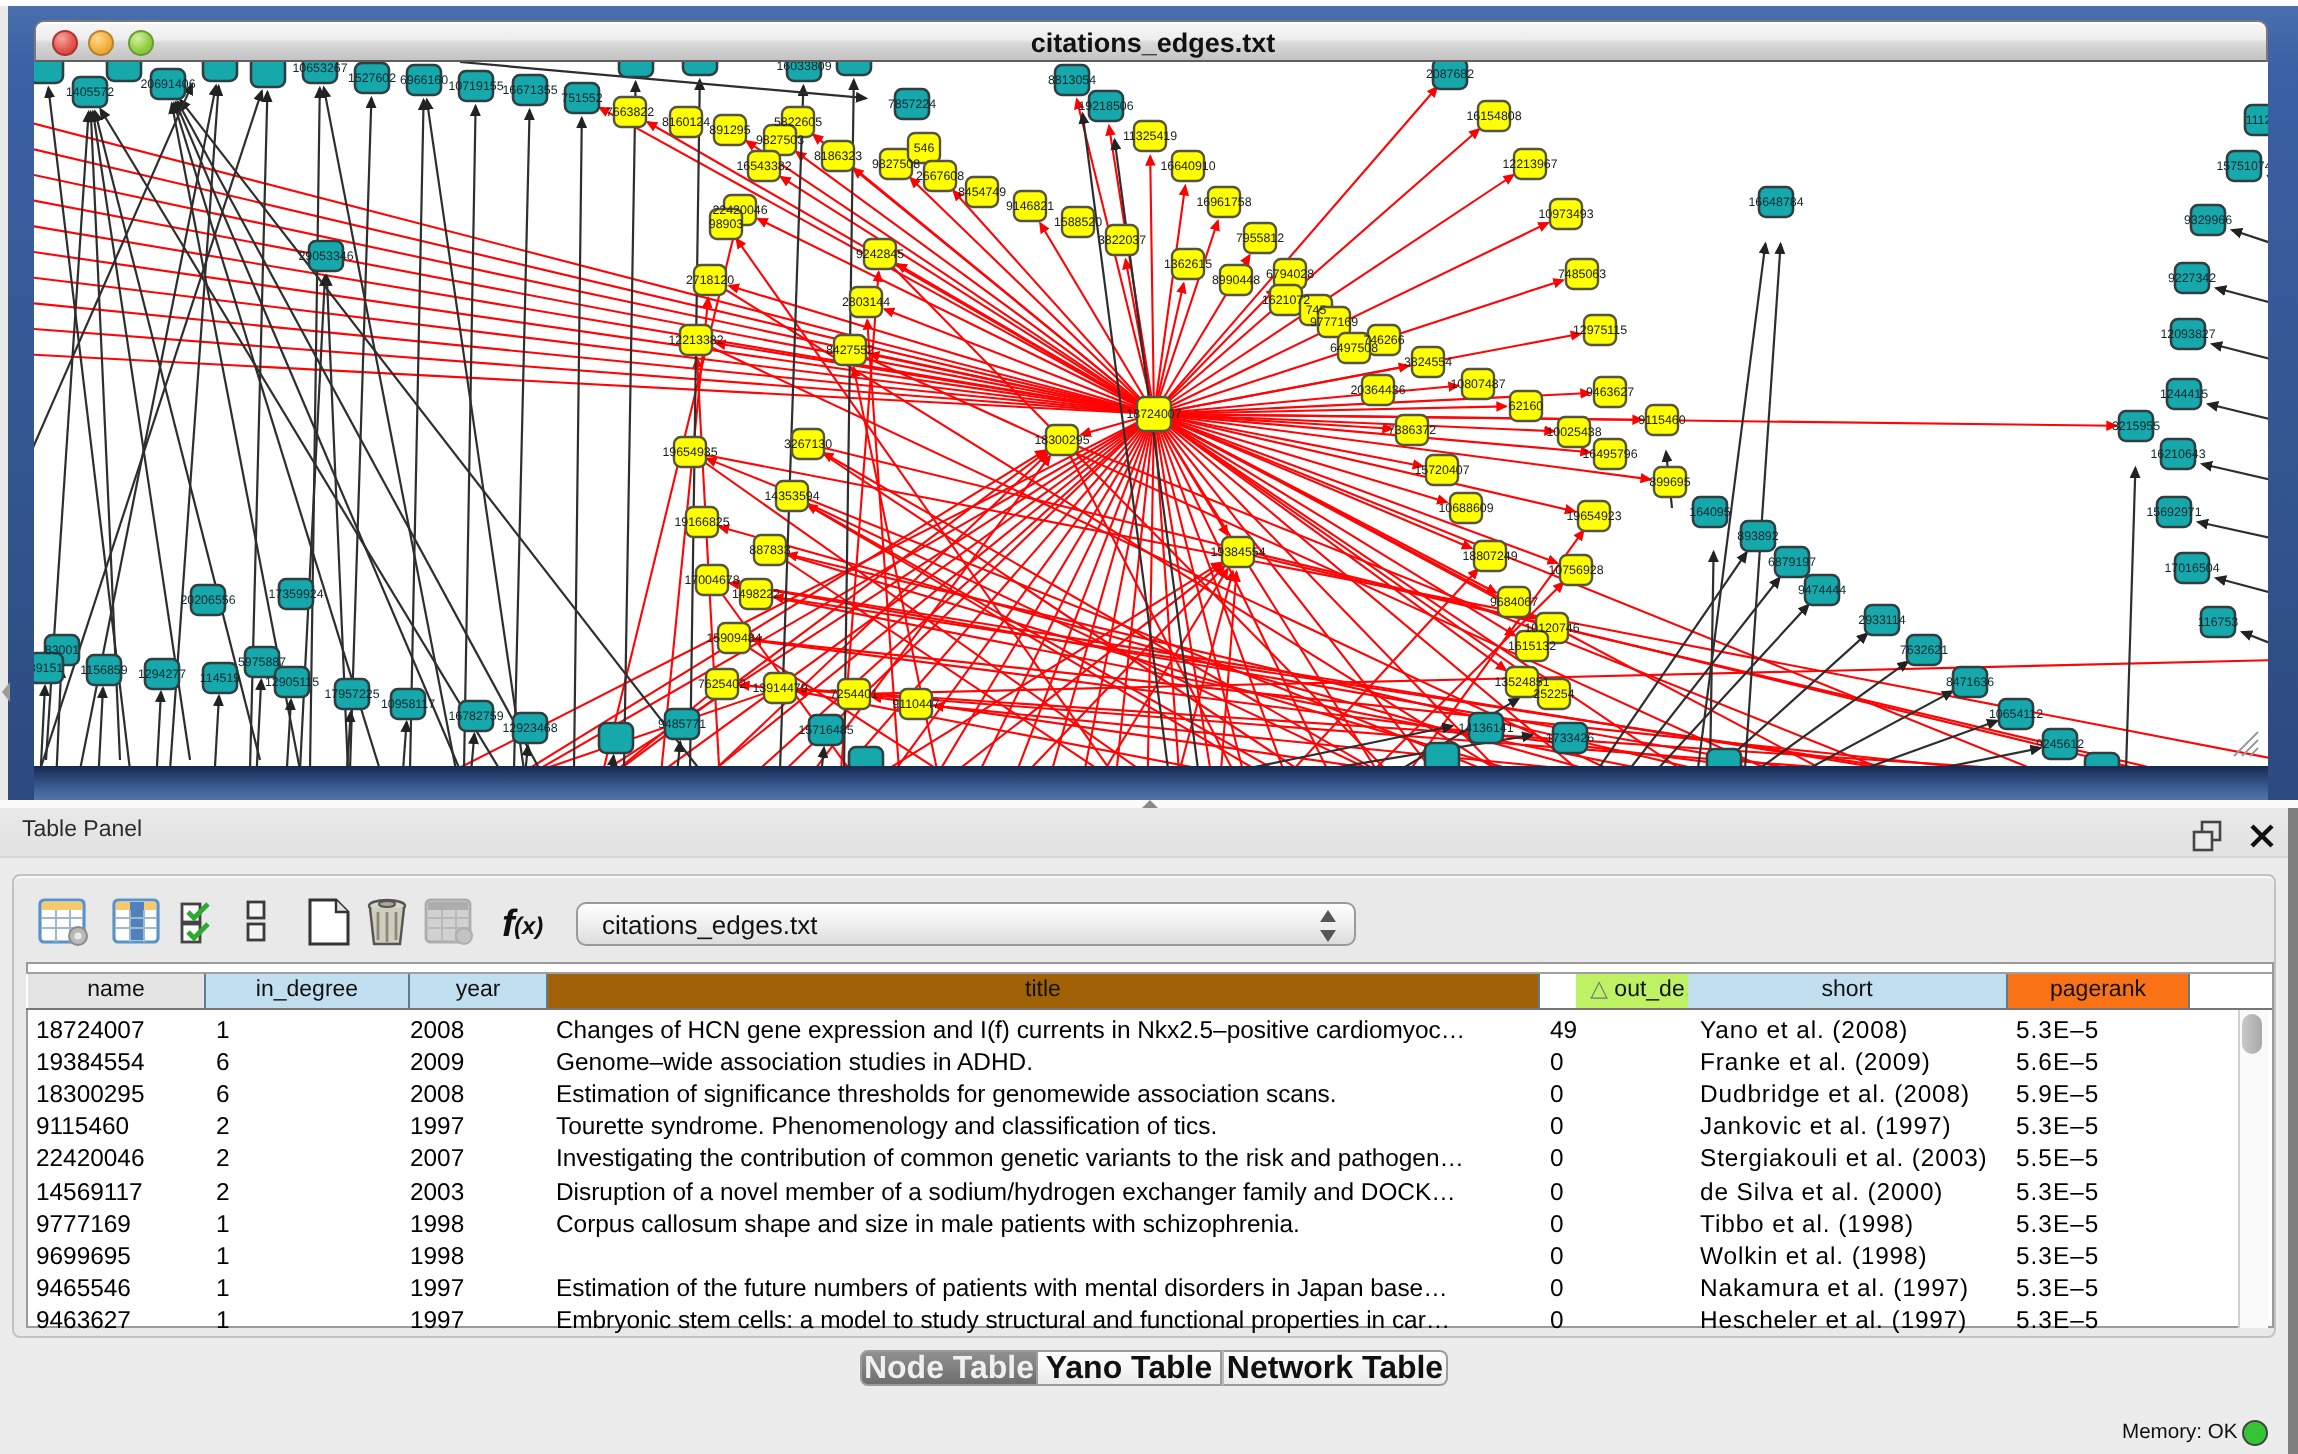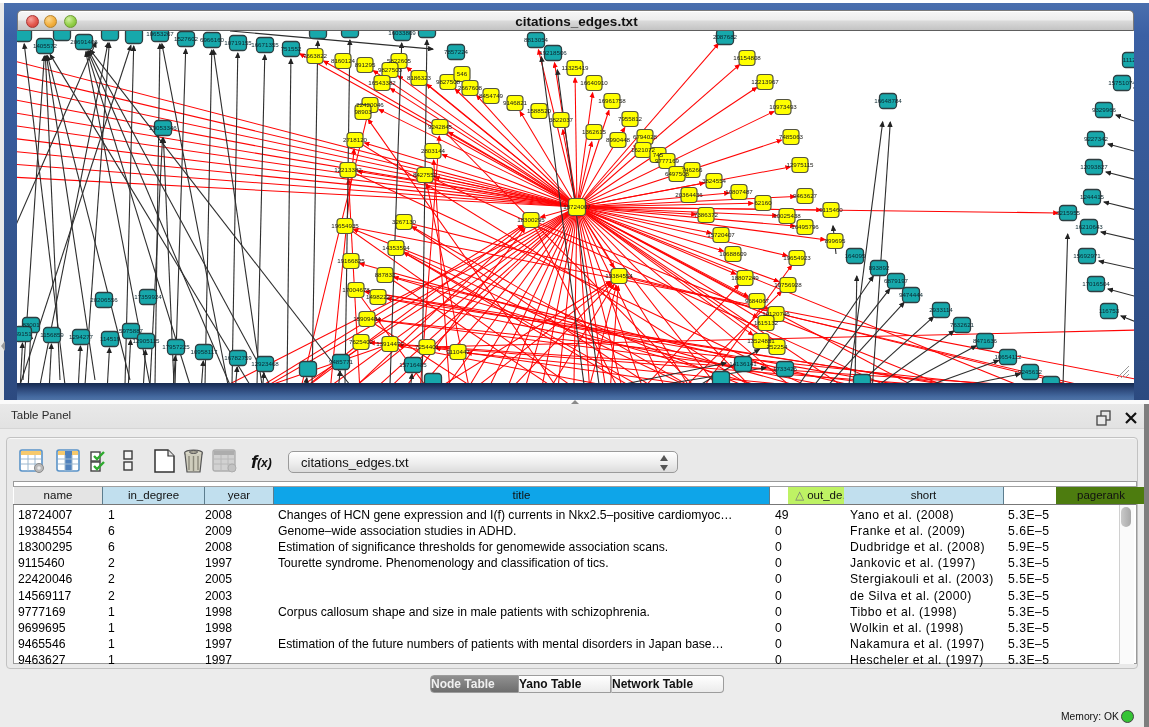--- a/index.html
+++ b/index.html
@@ -24,21 +24,21 @@
 #container{left:6px;top:437px;width:1132px;height:232px;background:#e9e9e9;border:1px solid #c2c2c2;border-radius:4px;box-shadow:inset 0 1px 0 #f8f8f8}
 #tablebox{left:13px;top:481px;width:1124px;height:183px;background:#fff;border:1px solid #9a9a9a}
 .hcell{position:absolute;top:487px;height:17px;background:#c1dfee;border-right:1px solid #5c7d8e;font-size:11.5px;color:#111;text-align:center;line-height:17px}
 #hstrip{left:13px;top:486px;width:1123px;height:19px;background:#fff;border-top:1px solid #a0a0a0;border-bottom:1px solid #777}
 .trow{position:absolute;left:0;width:1119px;height:16px;font-size:12.2px;color:#000}
 .trow span{position:absolute;top:1px;white-space:nowrap}
 
 #sbar{left:1119px;top:505px;width:15px;height:159px;background:#fafafa;border-left:1px solid #d0d0d0}
 #sthumb{left:1121px;top:507px;width:10px;height:20px;background:linear-gradient(90deg,#c9c9c9,#a8a8a8);border-radius:5px}
 
-.tab{position:absolute;top:675px;height:18px;font-size:12px;font-weight:bold;line-height:17px;border:1px solid #9c9c9c}
+.tab{position:absolute;top:675px;height:18px;font-size:16px;font-weight:bold;text-align:center;line-height:17px;border:1px solid #9c9c9c}
 
 #mem{left:1061px;top:711px;font-size:10.3px;color:#111}
 #memdot{left:1121px;top:710px;width:13px;height:13px;border-radius:50%;background:#35c435;border:1px solid #444}
 svg text{font-family:"Liberation Sans",sans-serif}
 </style></head><body>
 <div id="stage">
 <div class="abs" id="bluebg"></div>
 <div class="abs" id="leftgrey"></div>
 <svg width="1117" height="354" viewBox="0 0 1117 354" style="position:absolute;left:17px;top:31px;background:#fff">
       <defs>
@@ -621,24 +621,24 @@
 <svg style="position:absolute;right:8px;top:3px" width="10" height="16">
         <path d="M5,0 L9,6 L1,6 z" fill="#555"></path>
         <path d="M5,16 L9,10 L1,10 z" fill="#555"></path>
       </svg>
 </div>
 <div class="abs" id="tablebox"></div>
 <div class="abs" id="hstrip"></div>
 <div class="hcell" style="left:14px;width:89px;background:#e4e4e4">name</div>
     <div class="hcell" style="left:103px;width:102px;background:#c1dfee">in_degree</div>
     <div class="hcell" style="left:205px;width:69px;background:#c1dfee">year</div>
-    <div class="hcell" style="left:274px;width:496px;background:#0ea5e9">title</div>
+    <div class="hcell" style="left:274px;width:496px;background:#a16207">title</div>
     <div class="hcell" style="left:788px;width:74px;background:#bef264"><span style="color:#777">△</span> out_de…</div>
     <div class="hcell" style="left:844px;width:160px;background:#c1dfee">short</div>
-    <div class="hcell" style="left:1056px;width:91px;background:#4d7c0f">pagerank</div>
+    <div class="hcell" style="left:1004px;width:91px;background:#f97316">pagerank</div>
 <div class="trow" style="top:506.5px">
       <span style="left:18px">18724007</span>
       <span style="left:108px">1</span>
       <span style="left:205px">2008</span>
       <span style="left:278px">Changes of HCN gene expression and I(f) currents in Nkx2.5–positive cardiomyoc…</span>
       <span style="left:775px">49</span>
       <span style="left:850px;letter-spacing:.45px">Yano et al. (2008)</span>
       <span style="left:1008px;letter-spacing:.5px">5.3E–5</span>
     </div>
     <div class="trow" style="top:522.7px">
@@ -664,29 +664,31 @@
       <span style="left:108px">2</span>
       <span style="left:205px">1997</span>
       <span style="left:278px">Tourette syndrome. Phenomenology and classification of tics.</span>
       <span style="left:775px">0</span>
       <span style="left:850px;letter-spacing:.45px">Jankovic et al. (1997)</span>
       <span style="left:1008px;letter-spacing:.5px">5.3E–5</span>
     </div>
     <div class="trow" style="top:571.3px">
       <span style="left:18px">22420046</span>
       <span style="left:108px">2</span>
-      <span style="left:205px">2005</span>
+      <span style="left:205px">2007</span>
+      <span style="left:278px">Investigating the contribution of common genetic variants to the risk and pathogen…</span>
       <span style="left:775px">0</span>
       <span style="left:850px;letter-spacing:.45px">Stergiakouli et al. (2003)</span>
       <span style="left:1008px;letter-spacing:.5px">5.5E–5</span>
     </div>
     <div class="trow" style="top:587.5px">
       <span style="left:18px">14569117</span>
       <span style="left:108px">2</span>
       <span style="left:205px">2003</span>
+      <span style="left:278px">Disruption of a novel member of a sodium/hydrogen exchanger family and DOCK…</span>
       <span style="left:775px">0</span>
       <span style="left:850px;letter-spacing:.45px">de Silva et al. (2000)</span>
       <span style="left:1008px;letter-spacing:.5px">5.3E–5</span>
     </div>
     <div class="trow" style="top:603.7px">
       <span style="left:18px">9777169</span>
       <span style="left:108px">1</span>
       <span style="left:205px">1998</span>
       <span style="left:278px">Corpus callosum shape and size in male patients with schizophrenia.</span>
       <span style="left:775px">0</span>
@@ -707,20 +709,21 @@
       <span style="left:205px">1997</span>
       <span style="left:278px">Estimation of the future numbers of patients with mental disorders in Japan base…</span>
       <span style="left:775px">0</span>
       <span style="left:850px;letter-spacing:.45px">Nakamura et al. (1997)</span>
       <span style="left:1008px;letter-spacing:.5px">5.3E–5</span>
     </div>
     <div class="trow" style="top:652.3px">
       <span style="left:18px">9463627</span>
       <span style="left:108px">1</span>
       <span style="left:205px">1997</span>
+      <span style="left:278px">Embryonic stem cells: a model to study structural and functional properties in car…</span>
       <span style="left:775px">0</span>
       <span style="left:850px;letter-spacing:.45px">Hescheler et al. (1997)</span>
       <span style="left:1008px;letter-spacing:.5px">5.3E–5</span>
     </div>
 <div class="abs" id="sbar"></div>
 <div class="abs" id="sthumb"></div>
 <div class="abs tab" style="left:430px;width:89px;background:linear-gradient(180deg,#909090,#6e6e6e);color:#f0f0f0;border-radius:4px 0 0 4px">Node Table</div>
 <div class="abs tab" style="left:519px;width:92px;background:linear-gradient(180deg,#ffffff,#ebebeb);color:#111;border-left:none">Yano Table</div>
 <div class="abs tab" style="left:611px;width:113px;background:linear-gradient(180deg,#ffffff,#ebebeb);color:#111;border-left:1px solid #bbb;border-radius:0 4px 4px 0">Network Table</div>
 <div class="abs" id="mem">Memory: OK</div>

